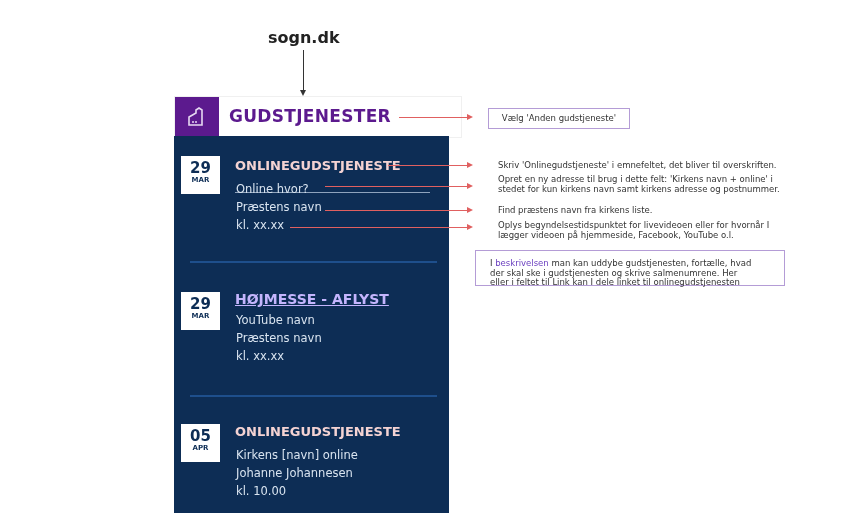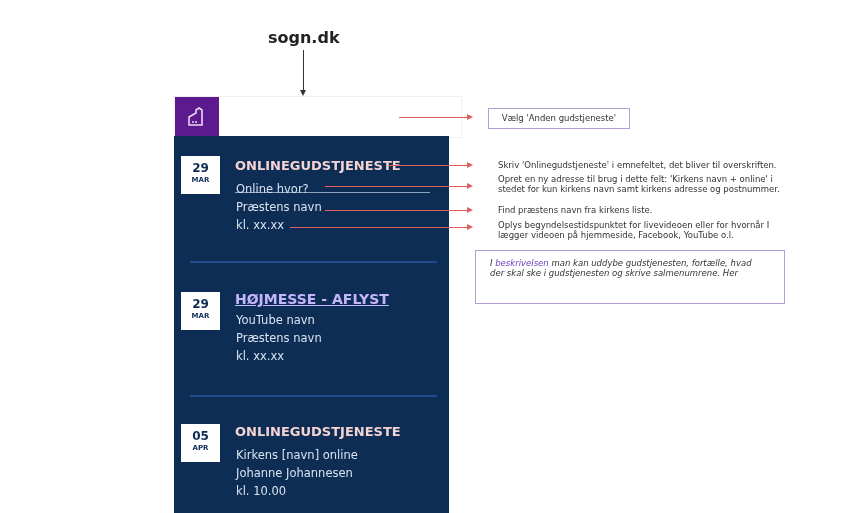--- a/index.html
+++ b/index.html
@@ -6,21 +6,21 @@
   body { width:852px; height:513px; background:#ffffff; position:relative; overflow:hidden; font-family:"DejaVu Sans", sans-serif; }
   .site-label { position:absolute; left:268px; top:28px; font-weight:bold; font-size:16px; color:#222; }
   .down-arrow { position:absolute; left:303px; top:50px; width:1px; height:44px; background:#333; }
   .down-arrow::after { content:""; position:absolute; left:-3px; bottom:-2px; border-left:3.5px solid transparent; border-right:3.5px solid transparent; border-top:6px solid #333; }
   .header { position:absolute; left:174px; top:96px; width:286px; height:40px; background:#fff; border:1px solid #f0f0f0; }
   .header-icon { position:absolute; left:0; top:0; width:44px; height:40px; background:#5c1a8e; display:flex; align-items:center; justify-content:center; }
   .header-title { position:absolute; left:54px; top:9px; font-weight:bold; font-size:17px; letter-spacing:0.3px; color:#5c1a8e; }
   .panel { position:absolute; left:174px; top:136px; width:275px; height:380px; background:#0d2d55; }
   .event { position:absolute; left:0; width:275px; }
   .date-box { position:absolute; left:7px; width:39px; height:38px; background:#fff; text-align:center; color:#0d2d55; }
-  .date-day { font-weight:bold; font-size:12px; line-height:15px; margin-top:5px; }
+  .date-day { font-weight:bold; font-size:15px; line-height:15px; margin-top:5px; }
   .date-mon { font-weight:bold; font-size:7px; line-height:8px; }
   .ev-title { position:absolute; left:61px; font-weight:bold; color:#f4d3d3; }
   .ev-title.small { font-size:13px; }
   .ev-title.big { font-size:14px; color:#c4b5fd; text-decoration:underline; }
   .ev-line { position:absolute; left:62px; font-size:11.5px; color:#d9e4f0; }
   .sep { position:absolute; left:16px; width:247px; height:2px; background:#1e4f8c; }
   .underline-title { position:absolute; left:61px; top:36px; width:195px; height:1px; background:#8ea3bd; }
   .red-arrow { position:absolute; height:1px; background:#e06060; }
   .red-arrow::after { content:""; position:absolute; right:-2px; top:-3px; border-top:3.5px solid transparent; border-bottom:3.5px solid transparent; border-left:6px solid #e06060; }
   .note { position:absolute; font-size:8.5px; color:#333; line-height:10px;margin-left:8px; }
@@ -34,20 +34,21 @@
 <div class="down-arrow"></div>
 
 <div class="header">
   <div class="header-icon">
     <svg width="22" height="20" viewBox="0 0 22 20">
         <path d="M3 18 V10 L10 6 V3 L13 1 L16 3 V18 Z" fill="none" stroke="#e6d9f2" stroke-width="1.6"></path>
         <circle cx="7" cy="15" r="1" fill="#e6d9f2"></circle>
         <circle cx="10" cy="15" r="1" fill="#e6d9f2"></circle>
       </svg>
   </div>
+  <div class="header-title">GUDSTJENESTER</div>
 </div>
 
 <div class="panel">
   <div class="event" style="top:20px;">
     <div class="date-box" style="top:0;">
       <div class="date-day">29</div>
       <div class="date-mon">MAR</div>
     </div>
     <div class="ev-title small" style="top:2px;">ONLINEGUDSTJENESTE</div>
     <div class="underline-title"></div>
@@ -89,16 +90,17 @@
 
 <div class="box-note" style="left:488px; top:108px; width:140px; height:19px; line-height:19px; text-align:center;">Vælg 'Anden gudstjeneste'</div>
 
 <div class="note" style="left:490px; top:160px;">Skriv 'Onlinegudstjeneste' i emnefeltet, det bliver til overskriften.</div>
 <div class="note" style="left:490px; top:174px;">Opret en ny adresse til brug i dette felt: 'Kirkens navn + online' i</div>
 <div class="note" style="left:490px; top:184px;">stedet for kun kirkens navn samt kirkens adresse og postnummer.</div>
 <div class="note" style="left:490px; top:205px;">Find præstens navn fra kirkens liste.</div>
 <div class="note" style="left:490px; top:220px;">Oplys begyndelsestidspunktet for livevideoen eller for hvornår I</div>
 <div class="note" style="left:490px; top:230px;">lægger videoen på hjemmeside, Facebook, YouTube o.l.</div>
 
-<div class="box-note" style="left:475px; top:250px; width:310px; height:54px; padding:8px 0 0 14px; box-sizing:border-box; line-height:9.5px;font-style:italic;">
+<div class="box-note" style="left:475px; top:250px; width:310px; height:36px; padding:8px 0 0 14px; box-sizing:border-box; line-height:9.5px;">
   <div><span>I </span><span class="link">beskrivelsen</span><span> man kan uddybe gudstjenesten, fortælle, hvad</span></div>
   <div>der skal ske i gudstjenesten og skrive salmenumrene. Her</div>
+  <div>eller i feltet til Link kan I dele linket til onlinegudstjenesten</div>
 </div>
 
 </body></html>

